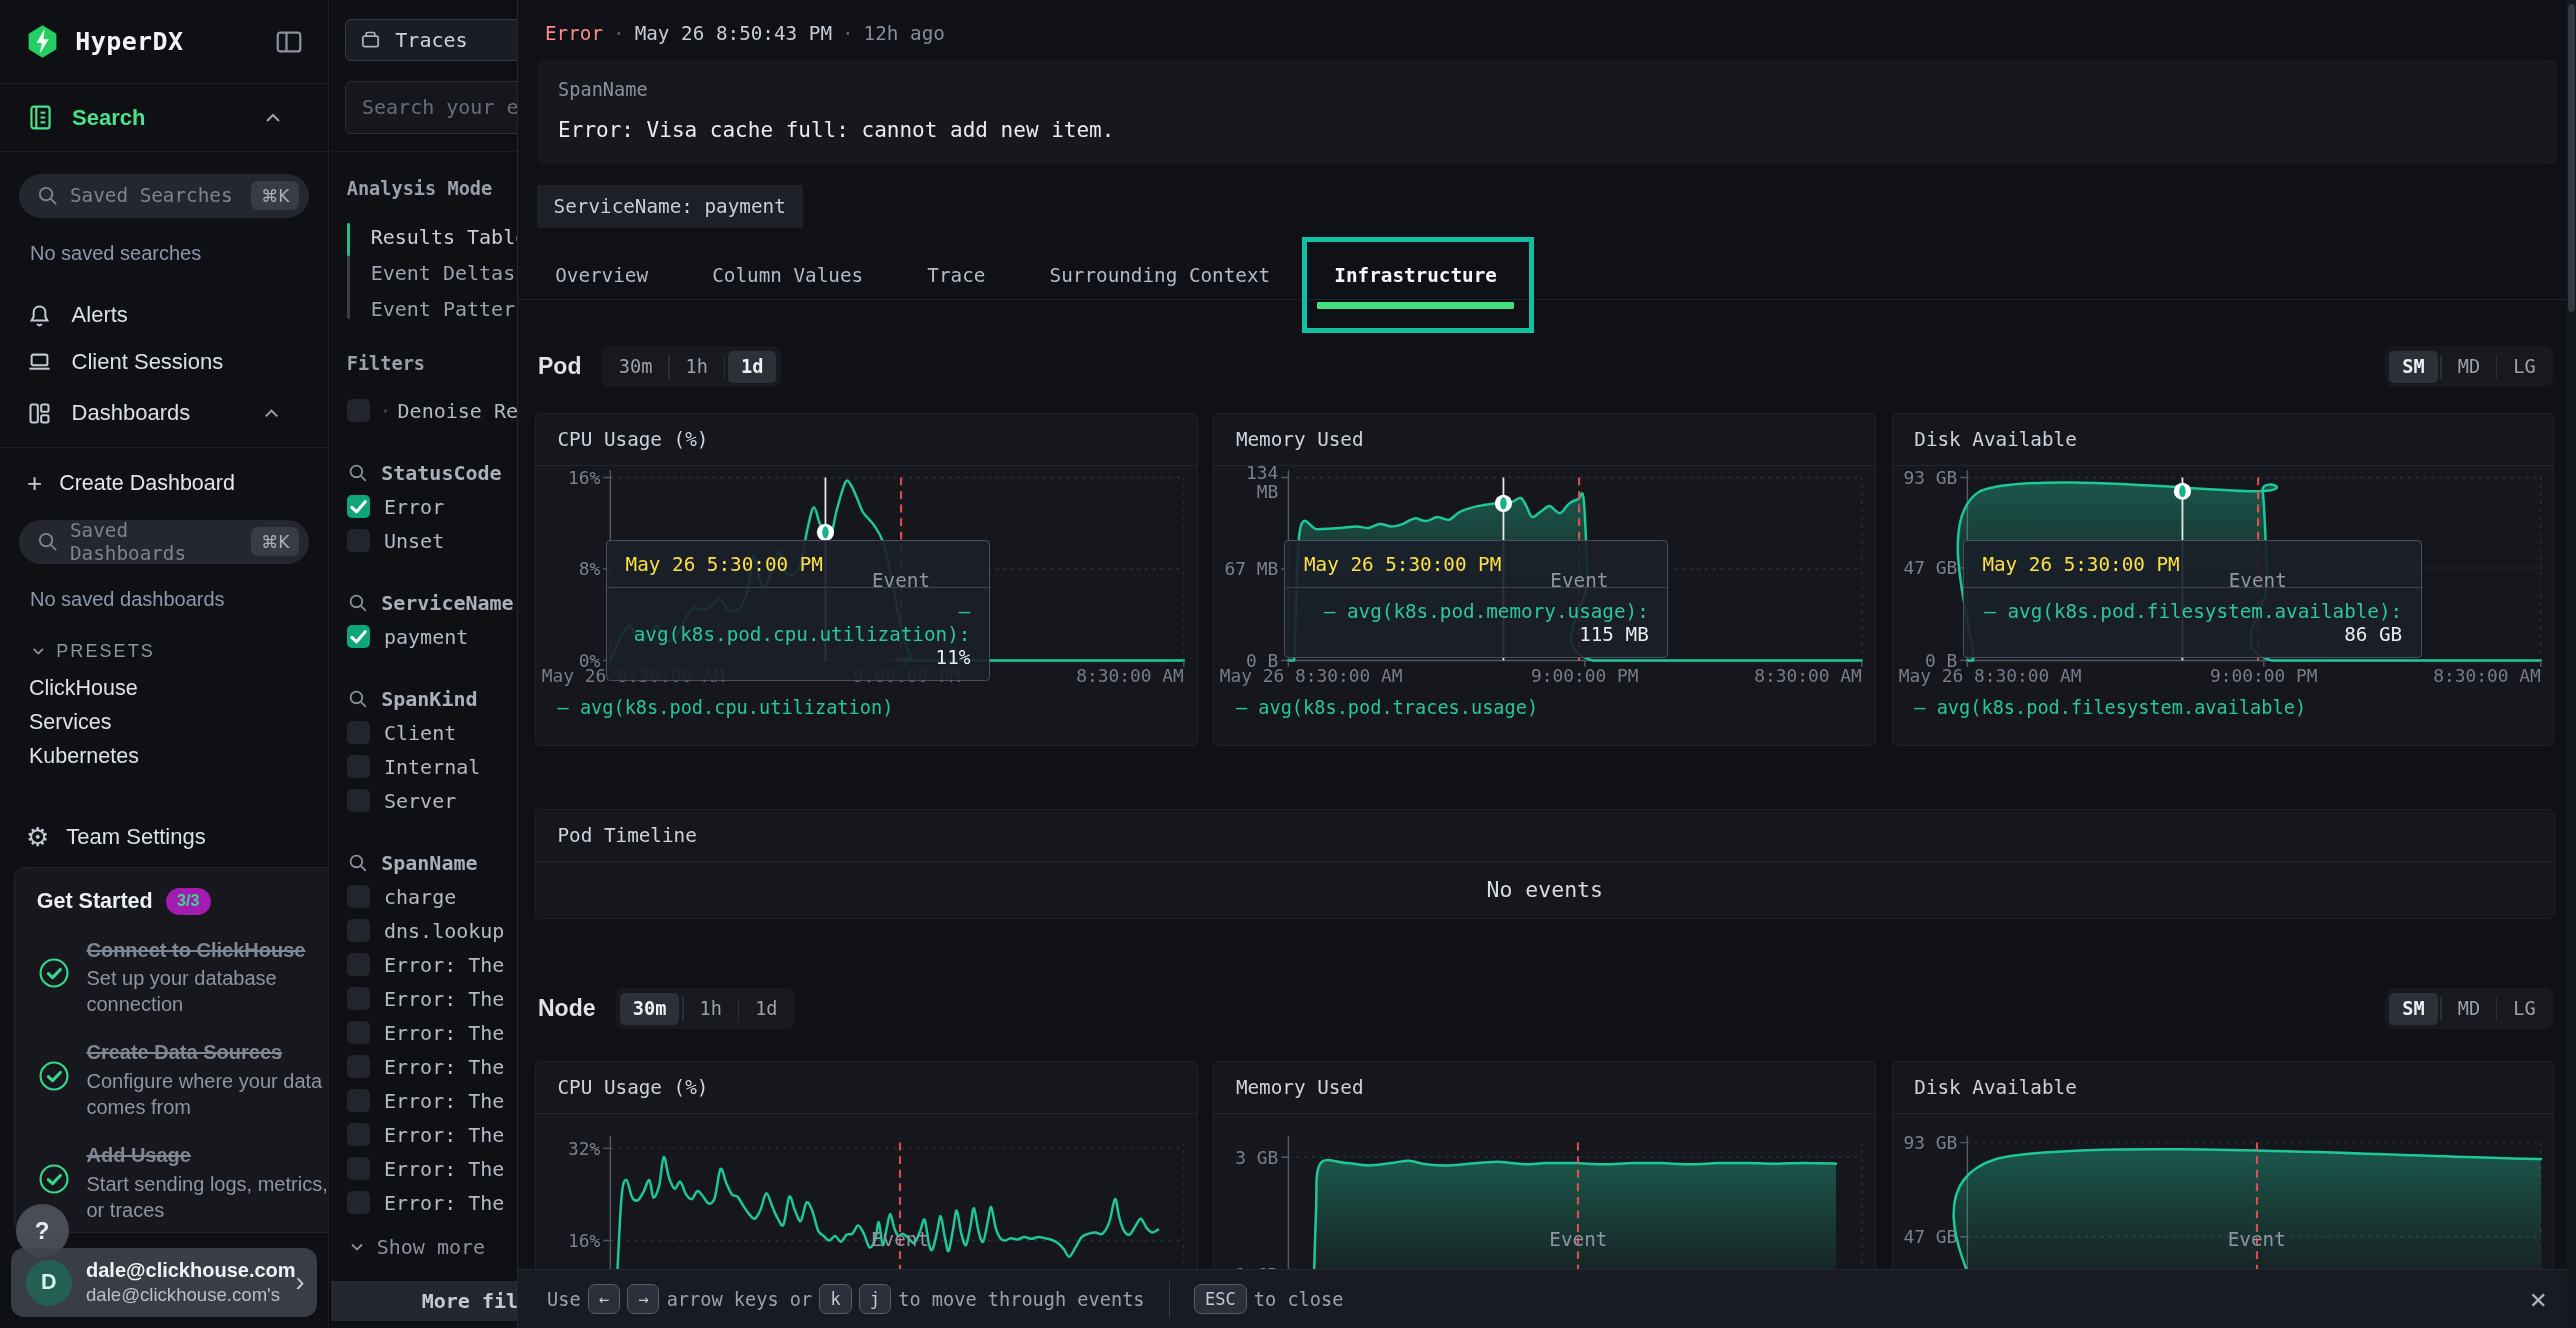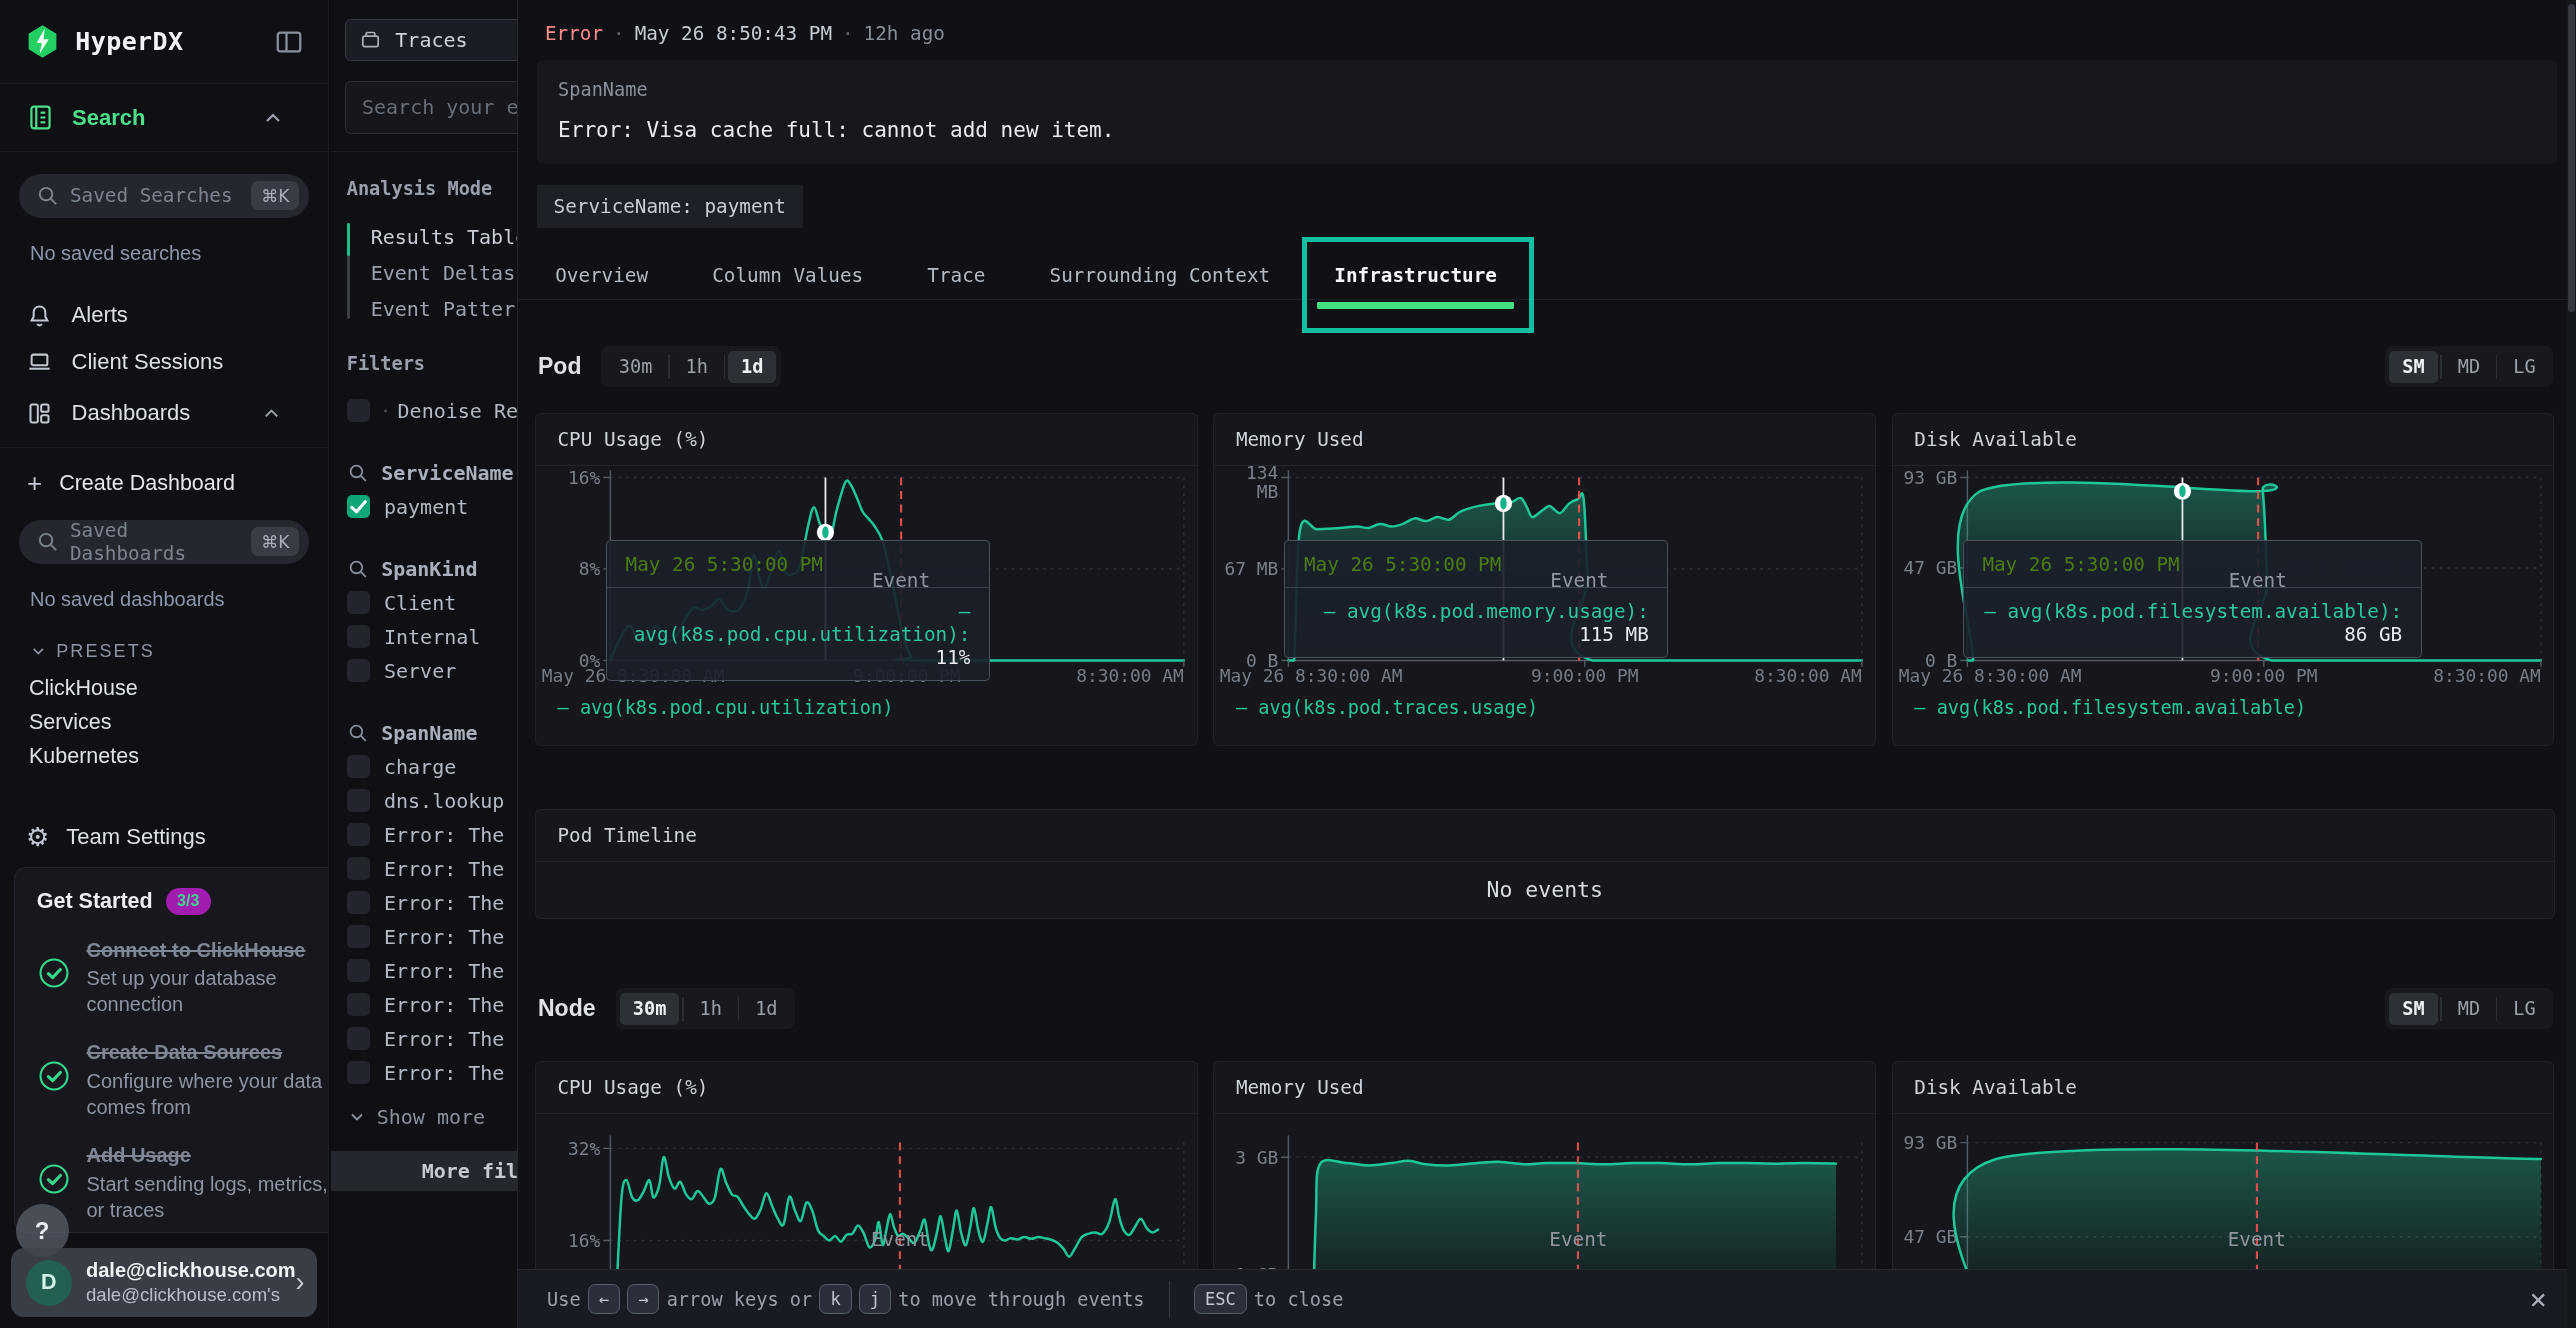--- a/index.html
+++ b/index.html
@@ -106,21 +106,21 @@
   .seg .sep { width:1.4px; height:24px; background:#2a2e35; margin:0 2.9px; }
   .sec-spacer { flex:1; }
   .charts { display:grid; grid-template-columns:repeat(3,1fr); gap:15.7px; margin:26px 21.5px 0 17px; }
   .chart-panel { background:#15171c; border:1.4px solid #1f2228; border-radius:5.7px; overflow:hidden; height:333px; }
   .chart-panel.node { height:401px; }
   .cp-title { height:52px; line-height:52px; padding:0 21.5px; font-size:19.3px; color:#ced3db; font-family:"DejaVu Sans Mono",monospace; border-bottom:1.4px solid #22252b; }
   .cp-body { position:relative; }
   .cp-body svg { display:block; width:100%; }
   .legend { padding:7.2px 0 0 21.5px; font-size:18.6px; color:#25c79c; font-family:"DejaVu Sans Mono",monospace; }
   .tt { position:absolute; background:rgba(26,31,41,.9); border:1.4px solid #49505e; border-radius:4.3px; z-index:4; font-family:"DejaVu Sans Mono",monospace; }
-  .tt-time { padding:11.4px 18.6px; font-size:19.3px; color:#4d7c0f; border-bottom:1.4px solid #3c434f; }
+  .tt-time { padding:11.4px 18.6px; font-size:19.3px; color:#fde047; border-bottom:1.4px solid #3c434f; }
   .tt-row { padding:11.4px 18.6px; font-size:19.3px; color:#2bc79d;text-align:right; }
   .tt-row .val { color:#e9ecf1; }
   .ev-label { position:absolute; transform:translateX(-50%); font-size:19.3px; color:#8f96a1; font-family:"DejaVu Sans Mono",monospace; z-index:5; }
   .tl-panel { margin:63px 21.5px 0 17px; background:#15171c; border:1.4px solid #1f2228; border-radius:5.7px; height:110px; overflow:hidden; }
   .tl-body { height:54px; display:flex; align-items:center; justify-content:center; font-size:21.5px; color:#d7dbe2; font-family:"DejaVu Sans Mono",monospace; }
   .m-footer { position:absolute; left:0; right:0; bottom:0; height:59px; background:#181b21; border-top:1.4px solid #242831; display:flex; align-items:center; padding:0 29px; z-index:30; font-family:"DejaVu Sans Mono",monospace; font-size:18.6px; color:#9aa1ac; }
   .kbd { display:inline-block; border:1.4px solid #565e6c; background:#2a2f3a; border-radius:7.2px; padding:3.6px 10px; margin:0 7.2px; color:#c3c9d4; font-size:17px; }
   .f-sep { width:1.4px; height:37px; background:#343a44; margin:0 24px; }
   .m-footer .close { margin-left:auto; font-size:29px; color:#aab0ba; cursor:pointer; line-height:1; }
   .vscroll { position:absolute; right:0; top:0; width:8.6px; height:100%; background:#14171b; z-index:40; }
@@ -344,20 +344,43 @@
     <span class="ico denoise-ico">
       <svg viewBox="0 0 24 24" fill="none" stroke="currentColor" stroke-width="1.8">
           <circle cx="12" cy="12" r="8.5"></circle>
           <path d="M12 3.5a8.5 8.5 0 0 0 0 17z" fill="currentColor" opacity="0.45" stroke="none"></path>
         </svg>
     </span>
     <span class="chk-lbl nowrap">Denoise Re</span>
   </div>
 
   <div id="fgroups">
+      <div class="fgroup">
+        <div class="fgroup-head">
+          <span class="ico">
+            <svg viewBox="0 0 24 24" fill="none" stroke="currentColor" stroke-width="2">
+              <circle cx="10.5" cy="10.5" r="6.5"></circle>
+              <line x1="15.5" y1="15.5" x2="21" y2="21"></line>
+            </svg>
+          </span>
+          <span class="lbl">StatusCode</span>
+        </div>
+        <div class="chk-row">
+          <span class="chk on"><span class="ico" style="width:23px;height:23px;">
+              <svg viewBox="0 0 24 24" fill="none" stroke="#fff" stroke-width="3.2" stroke-linecap="round" stroke-linejoin="round">
+                <polyline points="5,13 10,17.5 19,7"></polyline>
+              </svg>
+            </span></span>
+          <span class="chk-lbl nowrap">Error</span>
+        </div>
+        <div class="chk-row">
+          <span class="chk"></span>
+          <span class="chk-lbl nowrap">Unset</span>
+        </div>
+      </div>
       <div class="fgroup">
         <div class="fgroup-head">
           <span class="ico">
             <svg viewBox="0 0 24 24" fill="none" stroke="currentColor" stroke-width="2">
               <circle cx="10.5" cy="10.5" r="6.5"></circle>
               <line x1="15.5" y1="15.5" x2="21" y2="21"></line>
             </svg>
           </span>
           <span class="lbl">ServiceName</span>
         </div>

